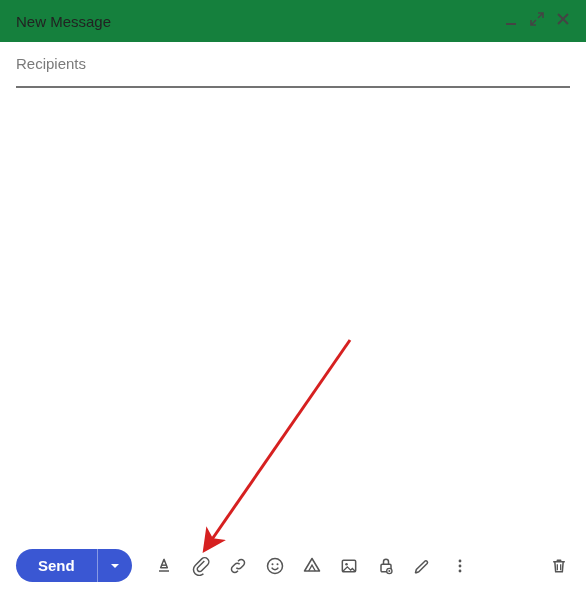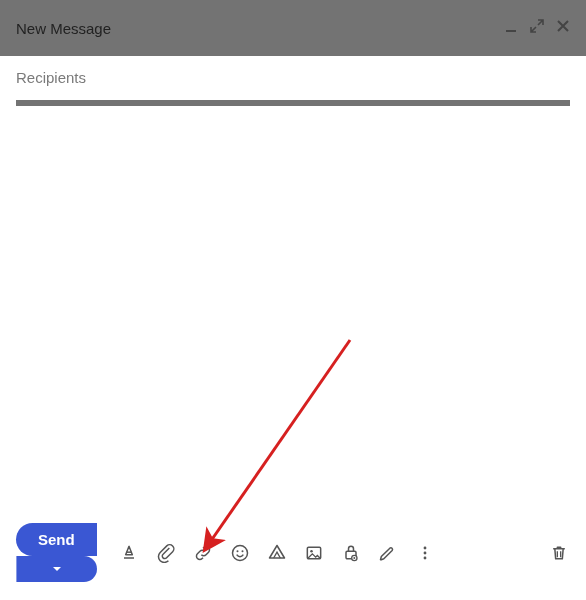--- a/index.html
+++ b/index.html
@@ -6,63 +6,62 @@
     body {
       font-family: Arial, Helvetica, sans-serif;
       width: 586px;
       height: 600px;
       display: flex;
       flex-direction: column;
       background: #fff;
       position: relative;
     }
     .header {
-      background: #737373;
-      height: 56px;
+      background: #15803d;
+      height: 42px;
       display: flex;
       align-items: center;
       justify-content: space-between;
       padding: 0 16px;
     }
     .title {
       font-size: 15px;
       color: #222;
     }
     .window-controls {
       display: flex;
       gap: 12px;
       align-items: center;
     }
     .window-controls svg { cursor: pointer; }
     .fields {
       padding: 0 16px;
     }
     .field {
-      border-bottom: 6px solid #737373;
+      border-bottom: 2px solid #737373;
       padding: 13px 0;
     }
     .field input {
       border: none;
       outline: none;
       width: 100%;
       font-size: 15px;
       color: #222;
     }
     .field input::placeholder { color: #7a7a7a; }
     .body-area { flex: 1; padding: 16px; }
     .toolbar {
       display: flex;
       align-items: center;
       padding: 12px 16px 18px;
       gap: 15px;
     }
     .send-group {
       display: flex;
       margin-right: 6px;
-      flex-direction: column;
     }
     .send-btn {
       background: #3a57d3;
       color: #fff;
       border: none;
       border-radius: 18px 0 0 18px;
       font-size: 15px;
       font-weight: bold;
       padding: 8px 22px 8px 22px;
       cursor: pointer;

